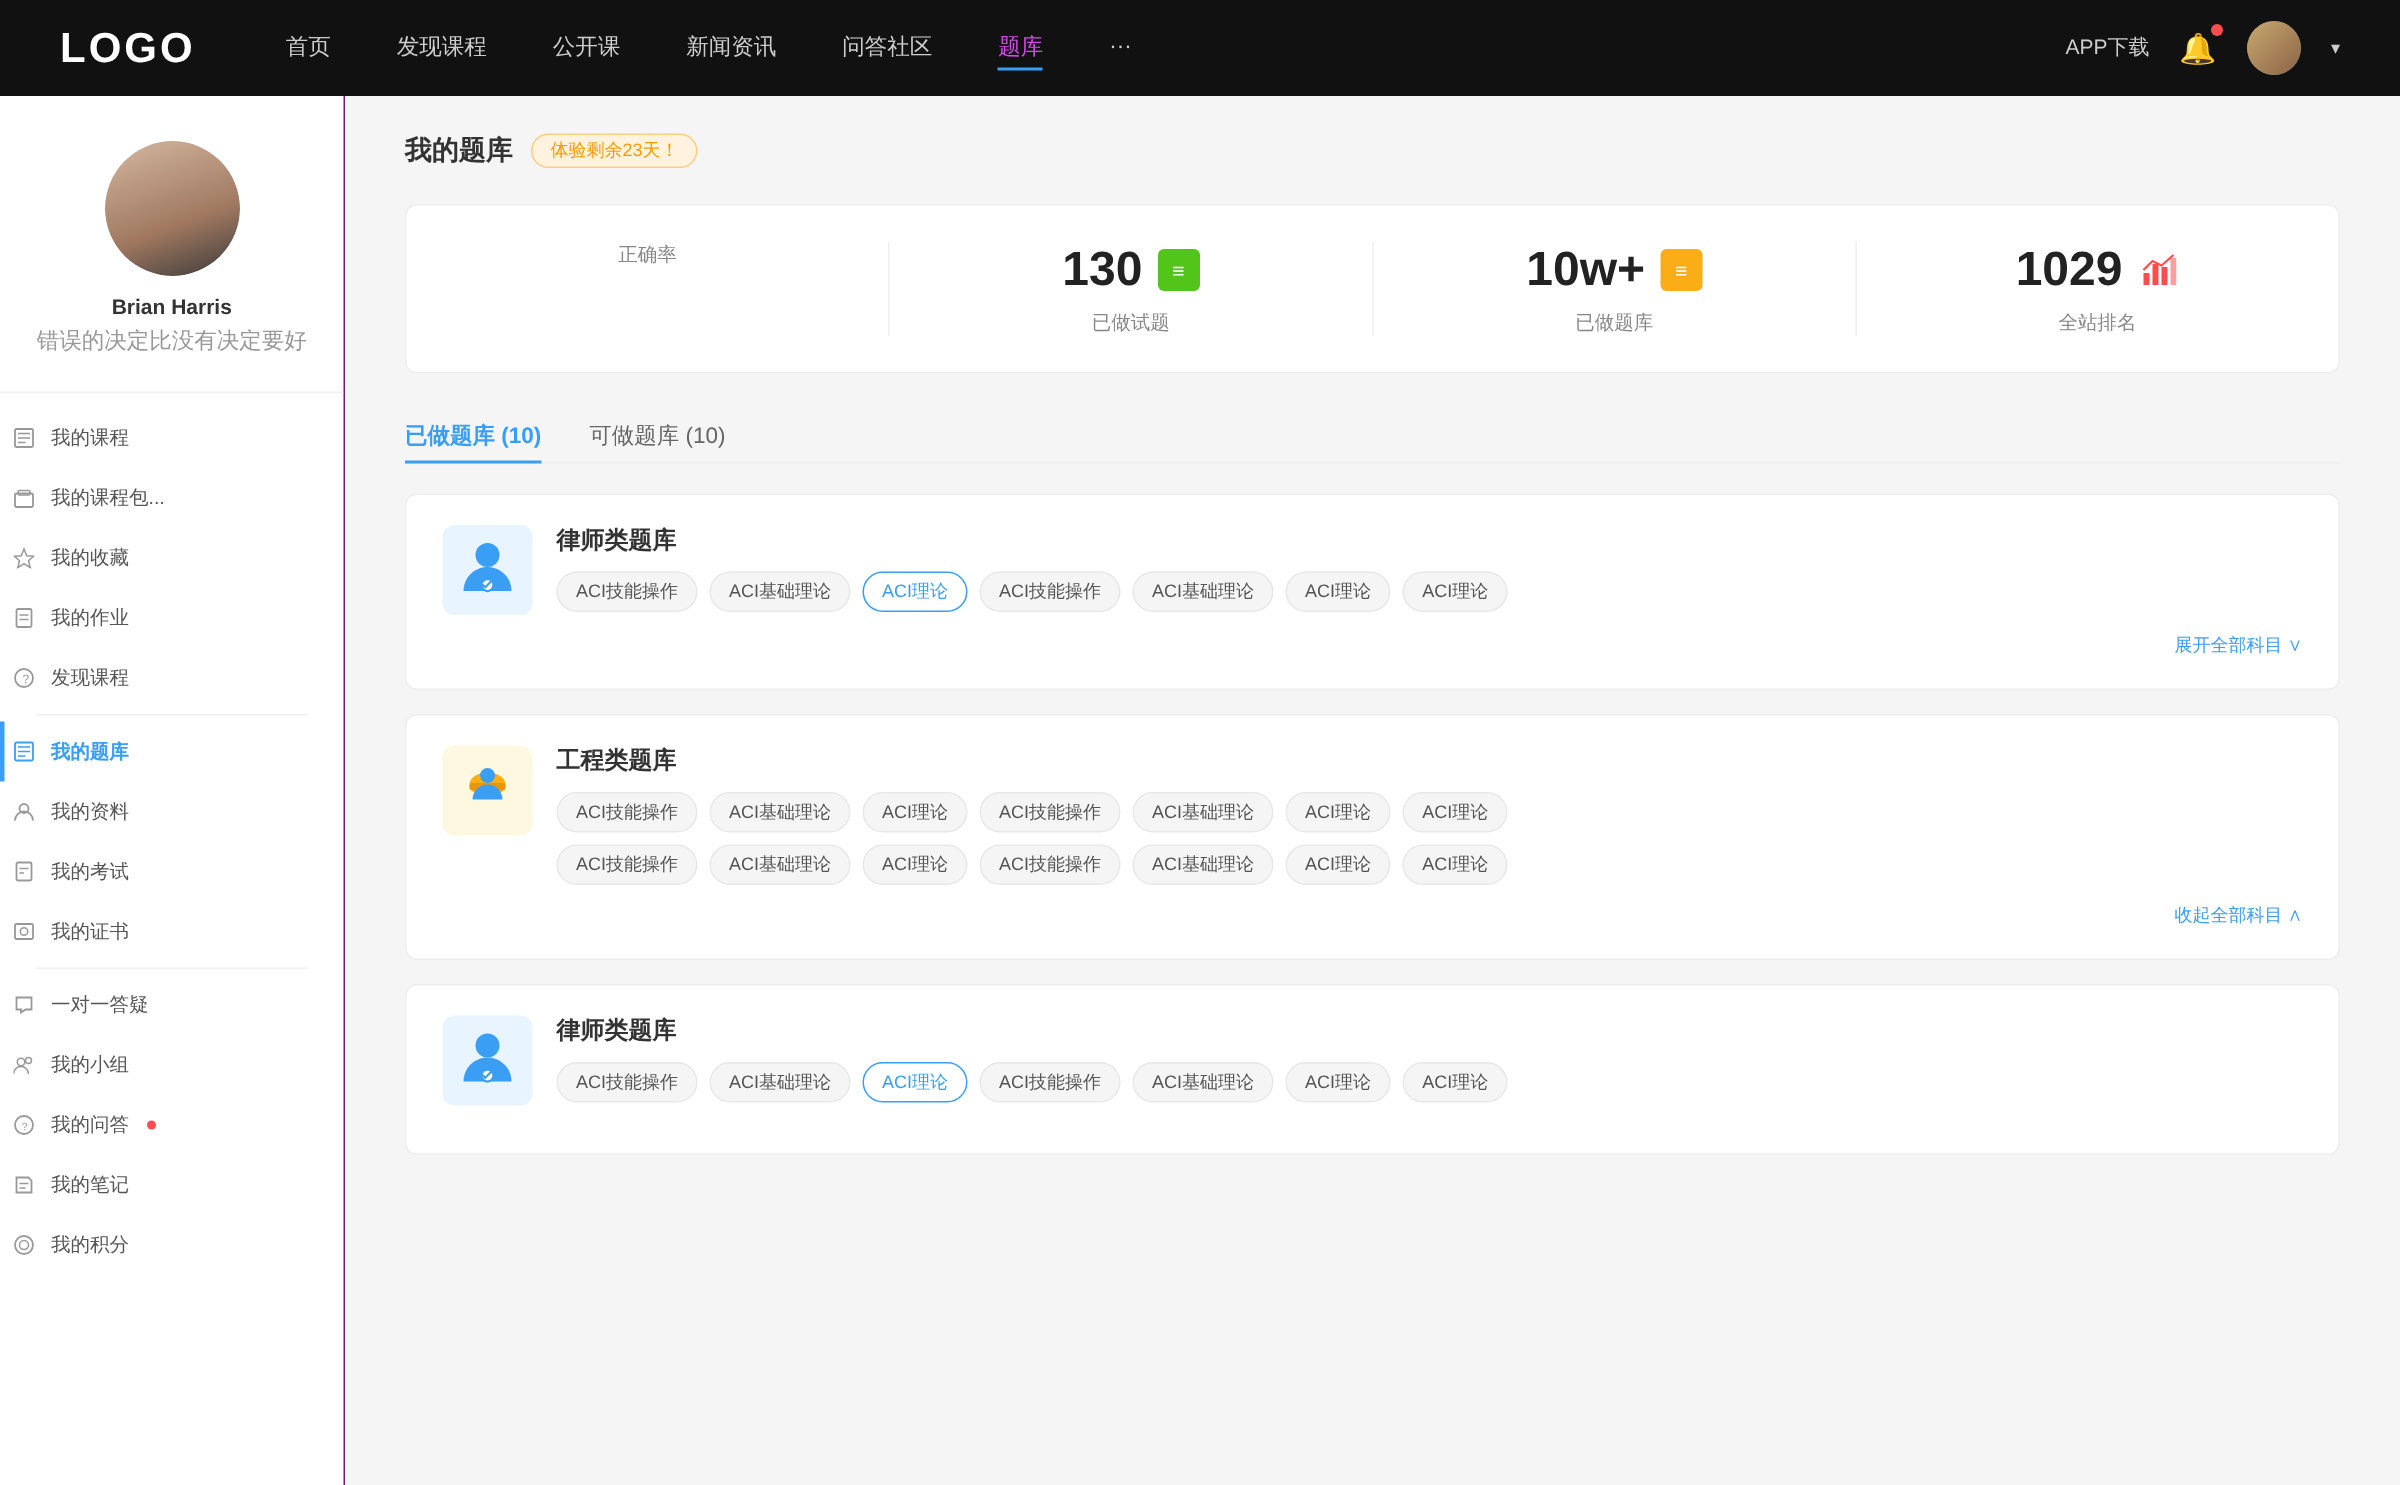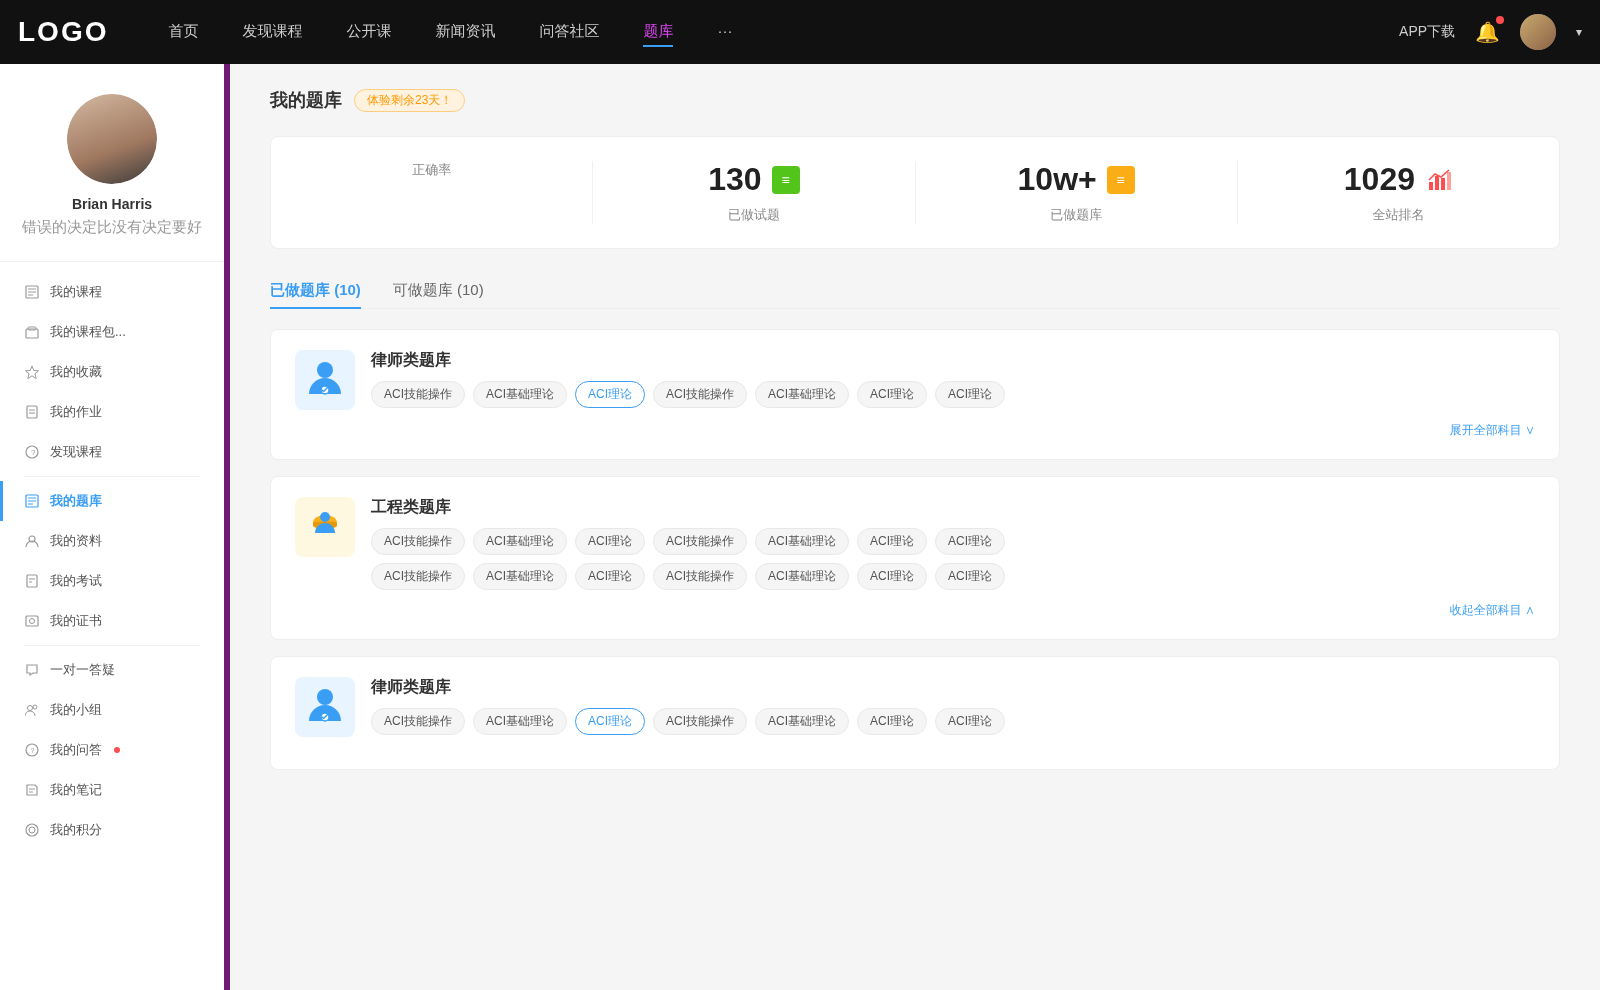--- a/index.html
+++ b/index.html
@@ -4,21 +4,21 @@
   <style>
     * { box-sizing: border-box; margin: 0; padding: 0; }
     body { font-family: -apple-system, BlinkMacSystemFont, 'PingFang SC', 'Microsoft YaHei', sans-serif; background: #f5f5f5; }
 
     
     .navbar {
       background: #111;
       height: 64px;
       display: flex;
       align-items: center;
-      padding: 0 18px;
+      padding: 0 40px;
       position: fixed;
       top: 0; left: 0; right: 0;
       z-index: 100;
     }
     .navbar-logo {
       color: #fff;
       font-size: 28px;
       font-weight: bold;
       letter-spacing: 2px;
       margin-right: 60px;
@@ -79,21 +79,21 @@
     .layout {
       display: flex;
       margin-top: 64px;
       min-height: calc(100vh - 64px);
     }
 
     
     .sidebar {
       width: 230px;
       background: #fff;
-      border-right: 6px solid #701a75;
+      border-right: 1px solid #701a75;
       padding: 30px 0 20px;
       position: fixed;
       top: 64px;
       bottom: 0;
       left: 0;
       overflow-y: auto;
     }
     .sidebar-profile {
       text-align: center;
       padding: 0 20px 24px;
@@ -121,21 +121,21 @@
       font-size: 15px;
       color: #999;
     }
     .sidebar-menu {
       padding: 10px 0;
     }
     .sidebar-menu-item {
       display: flex;
       align-items: center;
       gap: 10px;
-      padding: 11px 24px;
+      padding: 11px 8px;
       font-size: 13px;
       color: #555;
       cursor: pointer;
       position: relative;
     }
     .sidebar-menu-item.active {
       color: #3a9ef5;
       font-weight: 600;
     }
     .sidebar-menu-item.active::before {

